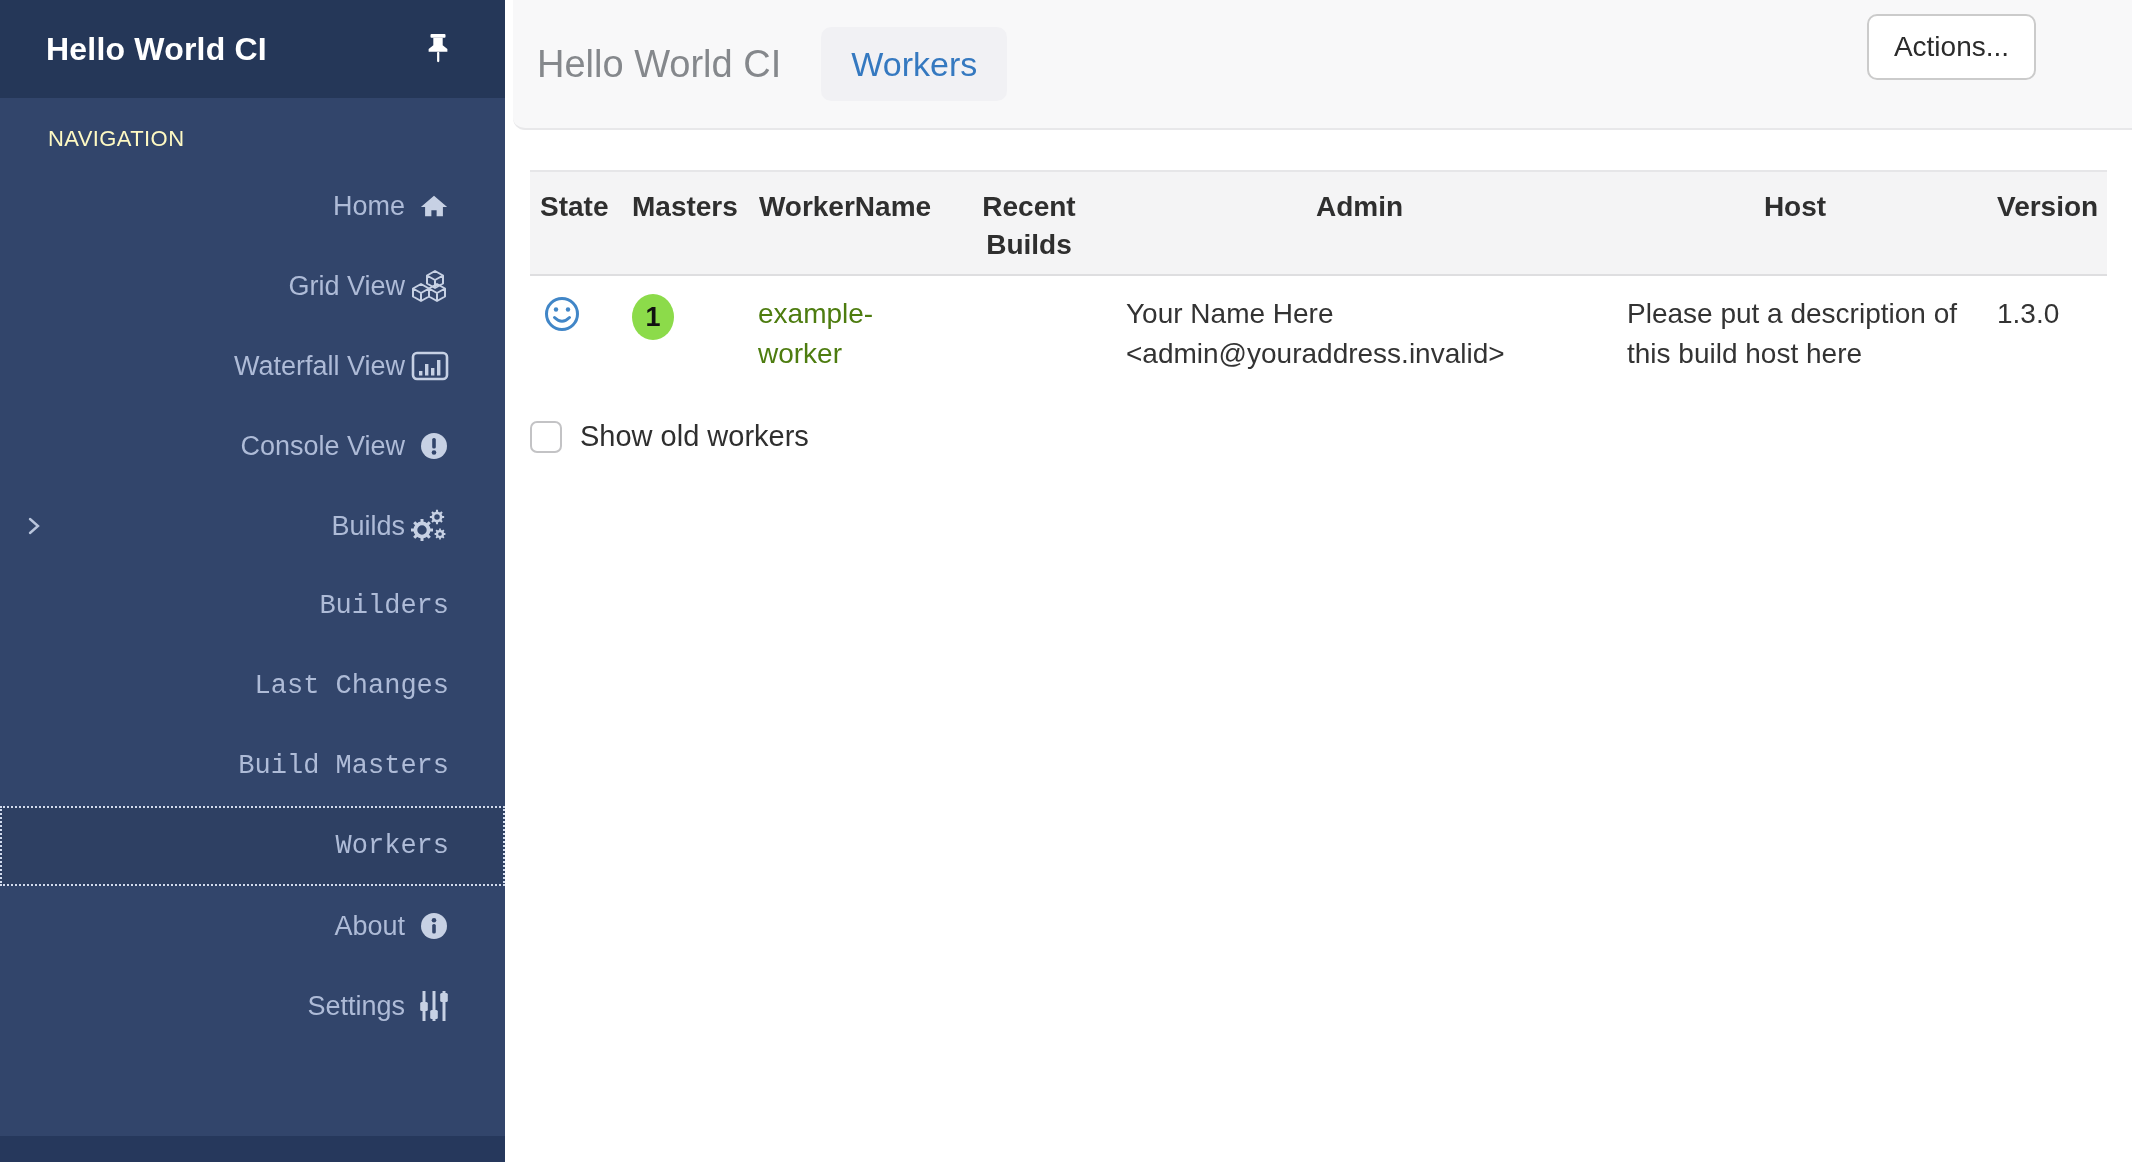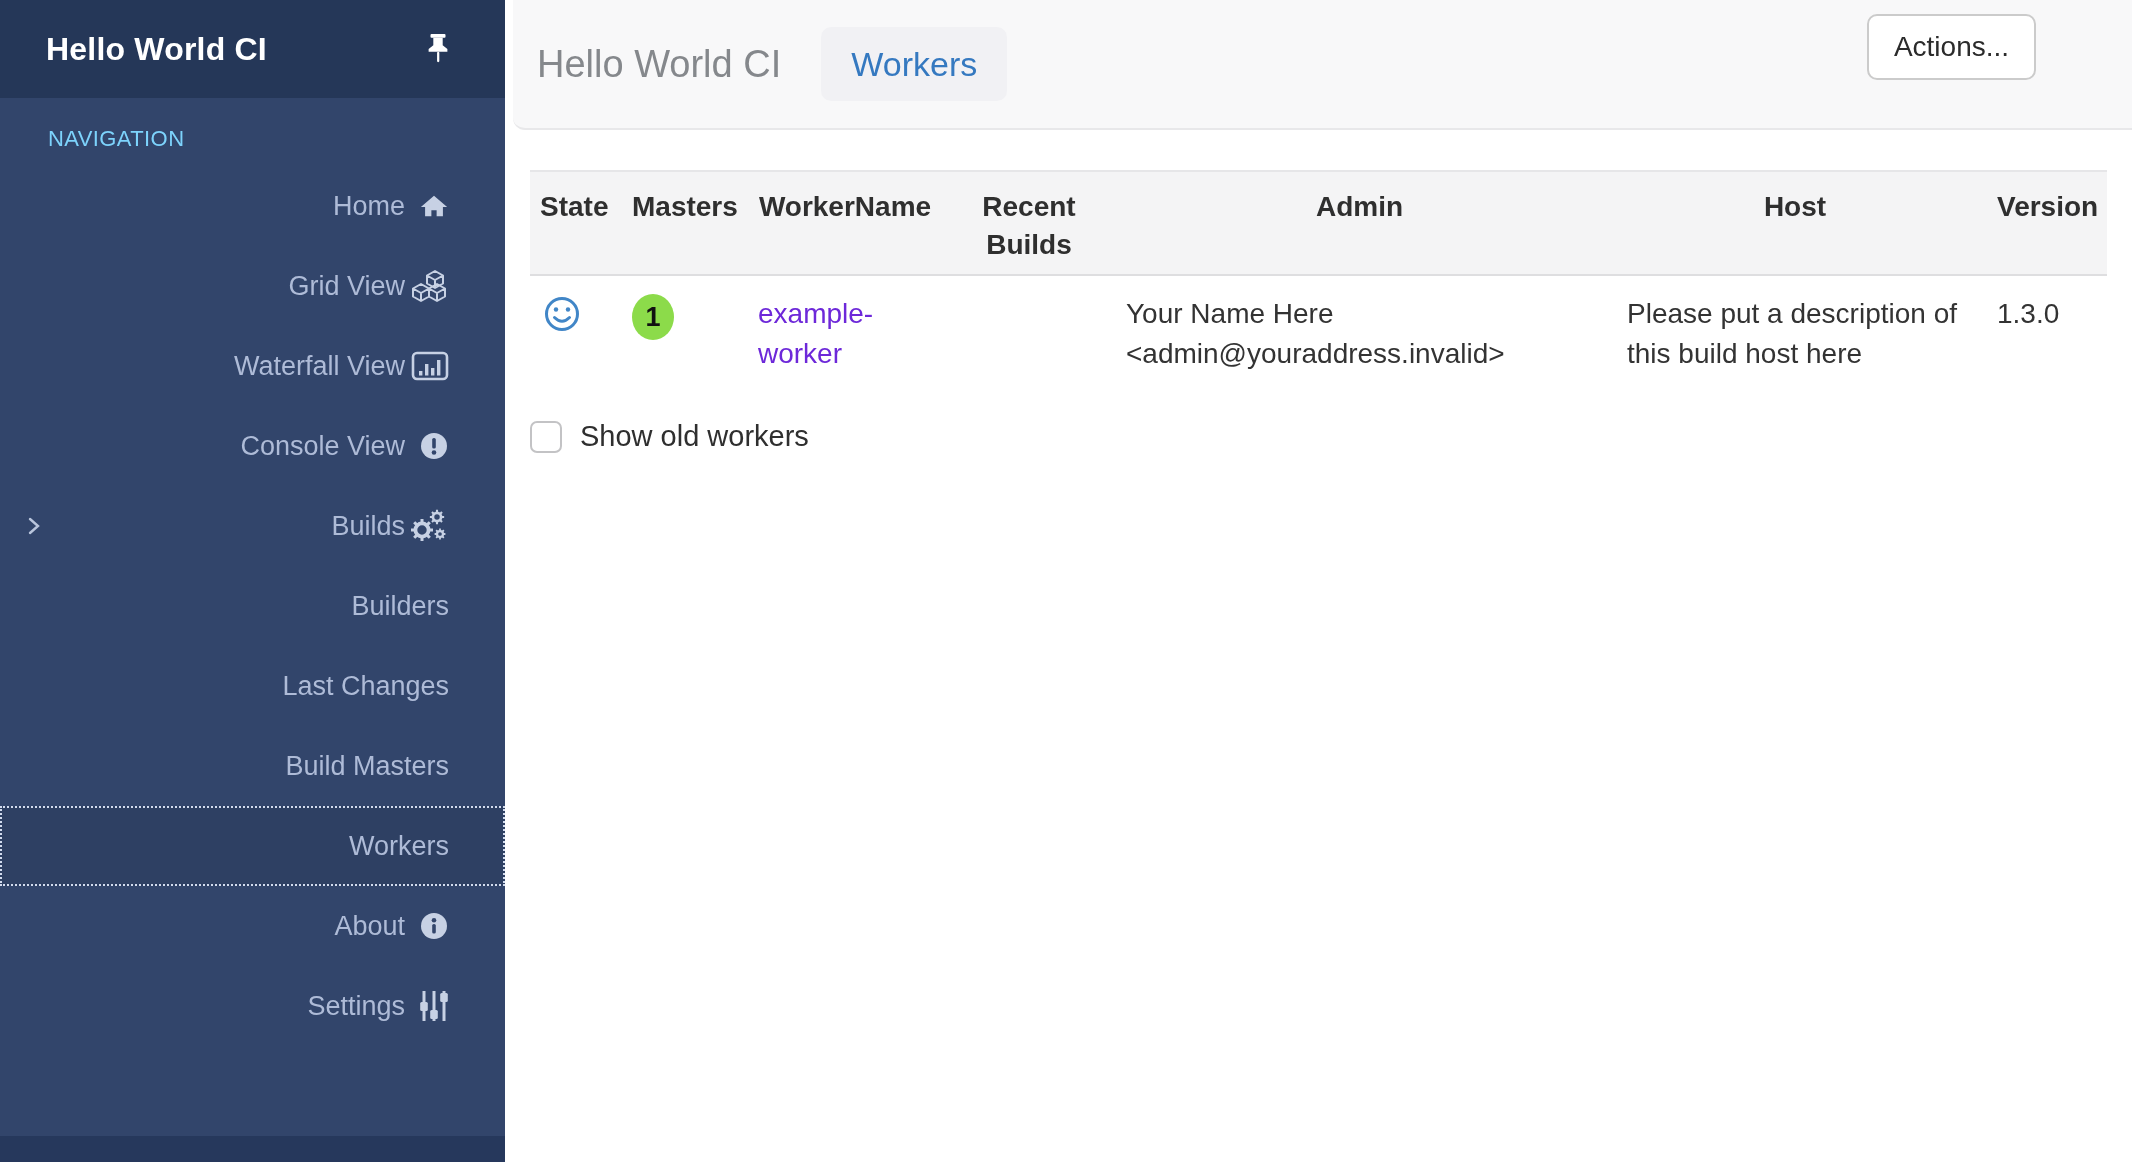--- a/index.html
+++ b/index.html
@@ -6,47 +6,47 @@
   body{
     width:2132px;height:1162px;overflow:hidden;background:#ffffff;
     font-family:"Liberation Sans", sans-serif;color:#333;position:relative;
   }
   
   .sidebar{position:absolute;left:0;top:0;width:505px;height:1162px;background:#32456B;}
   .sb-header{height:98px;background:#253758;display:flex;align-items:center;justify-content:space-between;
     padding:0 52px 0 46px;}
   .sb-title{color:#ffffff;font-size:32px;font-weight:600;letter-spacing:.2px;}
   .pin{color:#ffffff;display:flex;}
-  .sb-navlabel{margin:28px 0 0 48px;font-size:22px;font-weight:500;color:#7dd3fc;letter-spacing:.4px;}
+  .sb-navlabel{margin:28px 0 0 48px;font-size:22px;font-weight:500;color:#fef9c3;letter-spacing:.4px;}
   .sb-nav{list-style:none;margin:14px 0 0 0;padding:0;text-align:right;}
   .sb-nav li{height:80px;display:flex;align-items:center;padding:0 56px 0 50px;
     color:#AEBBD7;font-size:27px;cursor:pointer;}
   .sb-nav li .lbl{flex:1;}
   .sb-nav li .ic{width:44px;display:flex;justify-content:flex-end;color:#C7D1E4;}
-  .sb-nav li.lvl1{padding-left:45px;}
+  .sb-nav li.lvl1{padding-left:45px;font-family:Liberation Mono, monospace;}
   .sb-nav li.selected{background:rgba(0,0,0,0.07);outline:2px dotted #D2DBEE;outline-offset:-2px;}
   .chev{display:flex;margin:0 14px 0 -24px;color:#B9C5DC;}
   .sb-footer{position:absolute;left:0;bottom:0;width:100%;height:26px;background:#26385C;}
   
   .main{position:absolute;left:505px;top:0;right:0;bottom:0;background:#fff;}
   .top-band{position:absolute;left:8px;right:0;top:0;height:128px;background:#F8F8F9;
     border-bottom:2px solid #E8E8EA;border-bottom-left-radius:12px;display:flex;align-items:center;}
   .crumb{margin-left:24px;font-size:38px;color:#85888C;}
   .tab-tile{margin-left:40px;height:74px;padding:0 30px;background:#F1F1F4;border-radius:10px;
     display:flex;align-items:center;font-size:34px;color:#3579C0;cursor:pointer;}
   .actions-btn{position:absolute;top:14px;right:96px;width:169px;height:66px;background:#fff;
     border:2px solid #CBCBCB;border-radius:10px;font-size:28px;color:#2B2B2B;
     font-family:"Liberation Sans",sans-serif;cursor:pointer;}
   
   table.workers{position:absolute;left:25px;right:30px;top:170px;border-collapse:collapse;table-layout:fixed;width:1577px;}
   table.workers th{background:#F4F4F5;border-top:2px solid #E6E6E8;border-bottom:2px solid #DEDEE0;
     text-align:center;vertical-align:top;font-size:28px;font-weight:700;color:#2F2F2F;
     padding:16px 24px 10px 10px;line-height:38px;}
   table.workers td{vertical-align:top;font-size:28px;color:#333;padding:18px 24px 30px 10px;line-height:40px;}
-  a.worker-link{color:#6d28d9;text-decoration:none;}
+  a.worker-link{color:#4d7c0f;text-decoration:none;}
   .badge{display:inline-block;width:42px;height:46px;border-radius:50%;background:#8CDB4A;
     color:#111;font-weight:700;font-size:27px;line-height:46px;text-align:center;}
   .smiley{color:#4186C7;display:inline-block;margin-left:2px;}
   
   .showold{position:absolute;left:25px;top:420px;display:flex;align-items:center;gap:18px;}
   .showold input{appearance:none;-webkit-appearance:none;width:32px;height:32px;margin:0;
     border:2px solid #C3C3C5;border-radius:7px;background:#fff;cursor:pointer;}
   .showold label{font-size:29px;color:#2F2F2F;cursor:pointer;text-align:right;}
 </style>
 </head>

